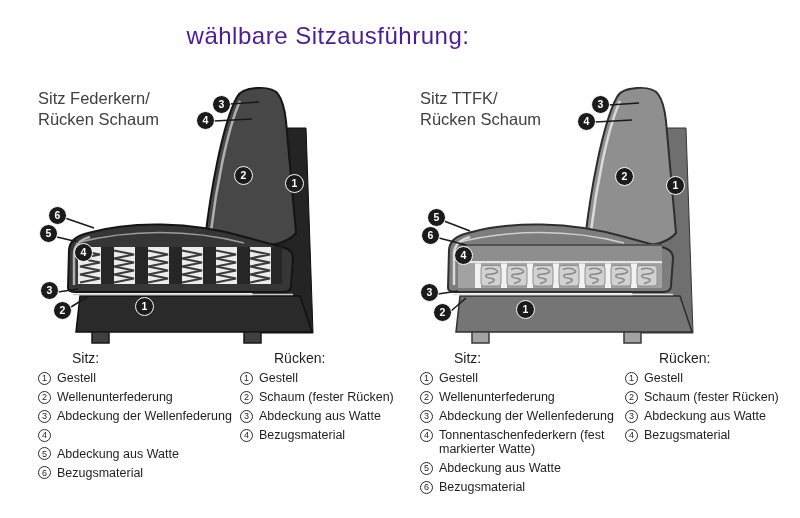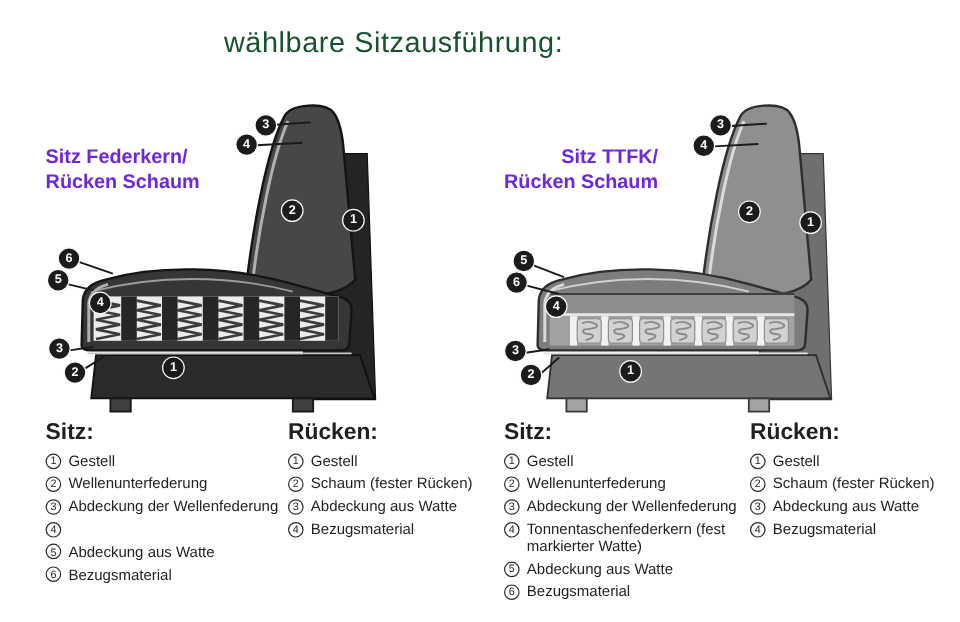--- a/index.html
+++ b/index.html
@@ -3,29 +3,28 @@
 <meta charset="utf-8">
 <style>
   * { margin:0; padding:0; box-sizing:border-box; }
   body { background:#ffffff; }
   .page {
     position:relative; width:800px; height:518px; background:#ffffff;
     font-family:"Liberation Sans", sans-serif; overflow:hidden;
   }
   .title {
     position:absolute; top:22px; left:0; width:656px; text-align:center;
-    font-size:24px; font-weight:300; letter-spacing:0.5px; color:#14532d;
+    font-size:24px; font-weight:300; letter-spacing:0.5px; color:#4c1d95;
   }
   .heading {
-    position:absolute; font-size:16.5px; font-weight:700; color:#6d28d9;
+    position:absolute; font-size:16.5px; font-weight:400; color:#404040;
     line-height:21px;
-    margin-top:33px;
   }
   .heading-left { left:38px; top:88px; }
-  .heading-right { left:420px; top:88px;text-align:right; }
+  .heading-right { left:420px; top:88px; }
   .sofa-svg { position:absolute; top:85px; z-index:1; }
   .sofa-left-pos { left:40px; }
   .sofa-right-pos { left:420px; }
   .leader-lines { position:absolute; left:0; top:0; z-index:2; pointer-events:none; }
   .badge {
     position:absolute; z-index:3; width:19px; height:19px; border-radius:50%;
     background:#1b1b1b; border:1.5px solid #fbfbfb; color:#ffffff;
     font-size:10.5px; font-weight:bold; display:flex; align-items:center;
     justify-content:center; line-height:1;
   }
@@ -46,21 +45,21 @@
   .sofa-light .base    { fill:#757575; stroke:#2e2e2e; stroke-width:1.5; }
   .sofa-light .foot    { fill:#a3a3a3; stroke:#3a3a3a; stroke-width:1.5; }
   .sofa-light .sep     { stroke:#e3e3e3; stroke-width:1.5; }
   .sofa-light .railhl  { stroke:#cfcfcf; stroke-width:1.5; fill:none; }
   
   .legend { position:absolute; top:350px; color:#1f1f1f; }
   .legend-1 { left:38px;  width:202px; }
   .legend-2 { left:240px; width:178px; }
   .legend-3 { left:420px; width:202px; }
   .legend-4 { left:625px; width:172px; }
-  .legend-header { font-size:19px; font-weight:bold; margin-bottom:5px; }
+  .legend-header { font-size:14px; font-weight:normal; margin-bottom:5px;margin-left:34px; }
   .li { display:flex; gap:6px; margin-bottom:5px; font-size:12.5px; line-height:14px; }
   .circ {
     flex:0 0 auto; width:13px; height:13px; border:1px solid #2b2b2b;
     border-radius:50%; font-size:9px; display:flex; align-items:center;
     justify-content:center; margin-top:0.5px; color:#1f1f1f;
   }
 </style>
 </head>
 <body>
 

